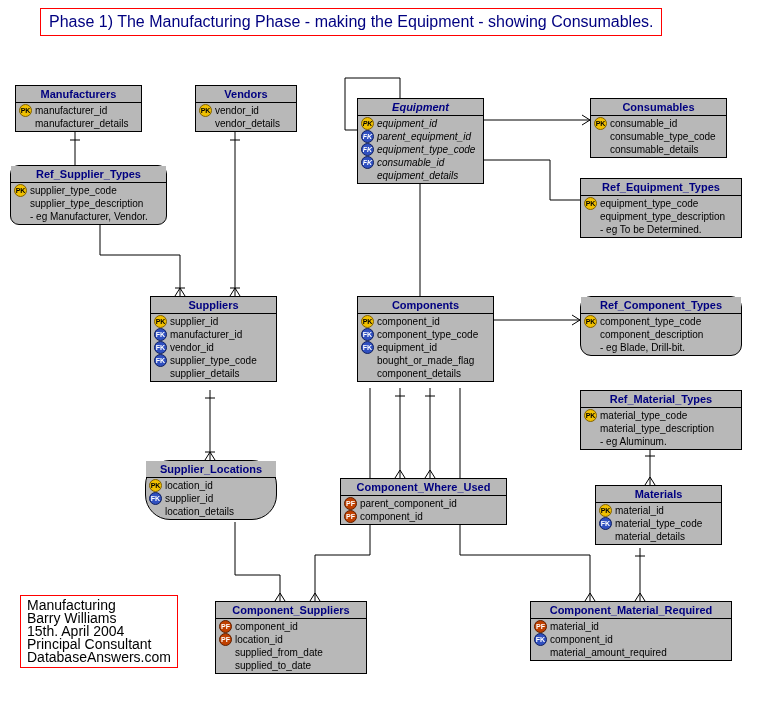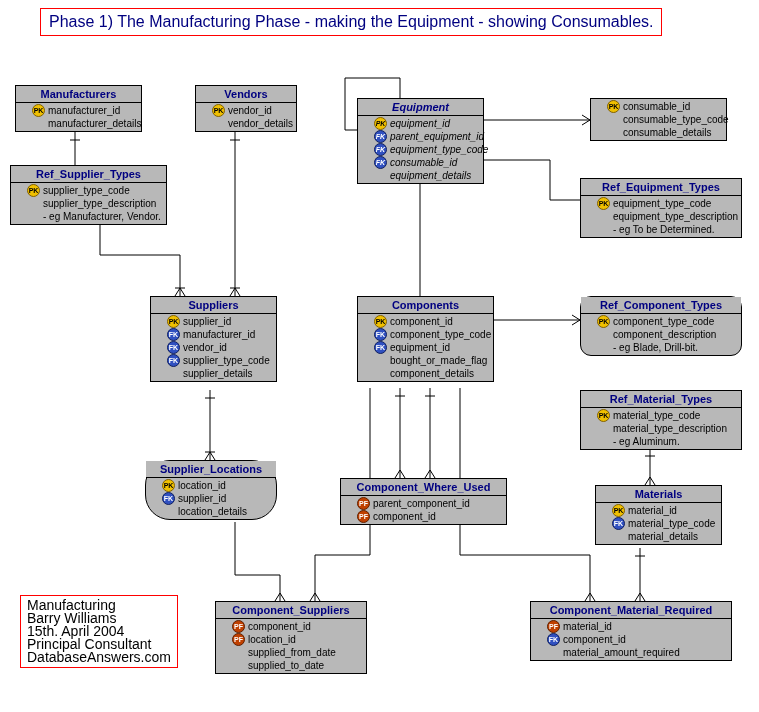--- a/index.html
+++ b/index.html
@@ -36,21 +36,21 @@
     padding: 2px 4px;
     border-bottom: 1px solid #000;
     font-size: 11px;
   }
   .entity-body {
     padding: 1px 0;
   }
   .row {
     display: flex;
     align-items: center;
-    padding: 0 16px;
+    padding: 0 3px;
     line-height: 13px;
     white-space: nowrap;
   }
   .key {
     display: inline-flex;
     align-items: center;
     justify-content: center;
     width: 11px;
     height: 11px;
     border-radius: 50%;
@@ -177,21 +177,21 @@
         <span class="key pk">PK</span>
         <span>vendor_id</span>
       </div>
       <div class="row">
         <span class="nokey"></span>
         <span>vendor_details</span>
       </div>
     </div>
 </div>
 
-<div class="entity" style="left:10px; top:165px; width:155px;">
+<div class="entity" style="left:10px; top:165px; width:155px;border-radius:9px;">
   <div class="entity-header">Ref_Supplier_Types</div>
   <div class="entity-body">
       <div class="row">
         <span class="key pk">PK</span>
         <span>supplier_type_code</span>
       </div>
       <div class="row">
         <span class="nokey"></span>
         <span>supplier_type_description</span>
       </div>
@@ -222,20 +222,21 @@
         <span>consumable_id</span>
       </div>
       <div class="row">
         <span class="nokey"></span>
         <span>equipment_details</span>
       </div>
     </div>
 </div>
 
 <div class="entity" style="left:590px; top:98px; width:135px;">
+  <div class="entity-header">Consumables</div>
   <div class="entity-body">
       <div class="row">
         <span class="key pk">PK</span>
         <span>consumable_id</span>
       </div>
       <div class="row">
         <span class="nokey"></span>
         <span>consumable_type_code</span>
       </div>
       <div class="row">

